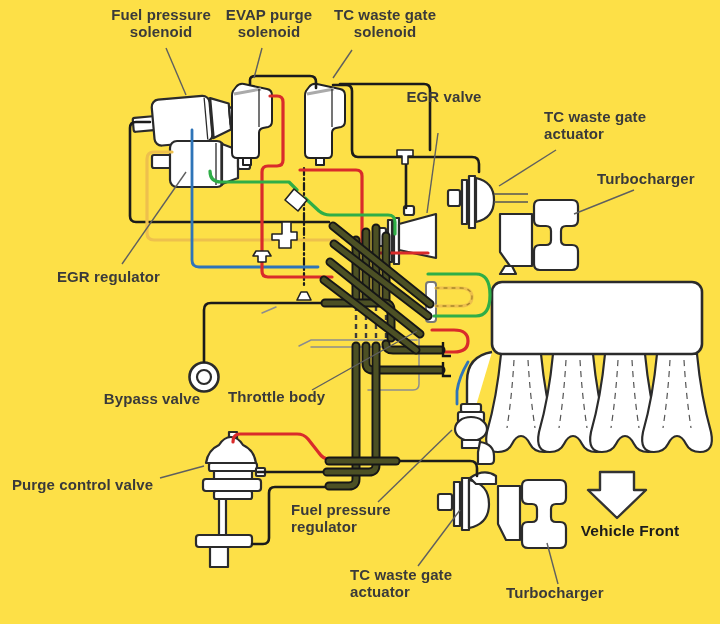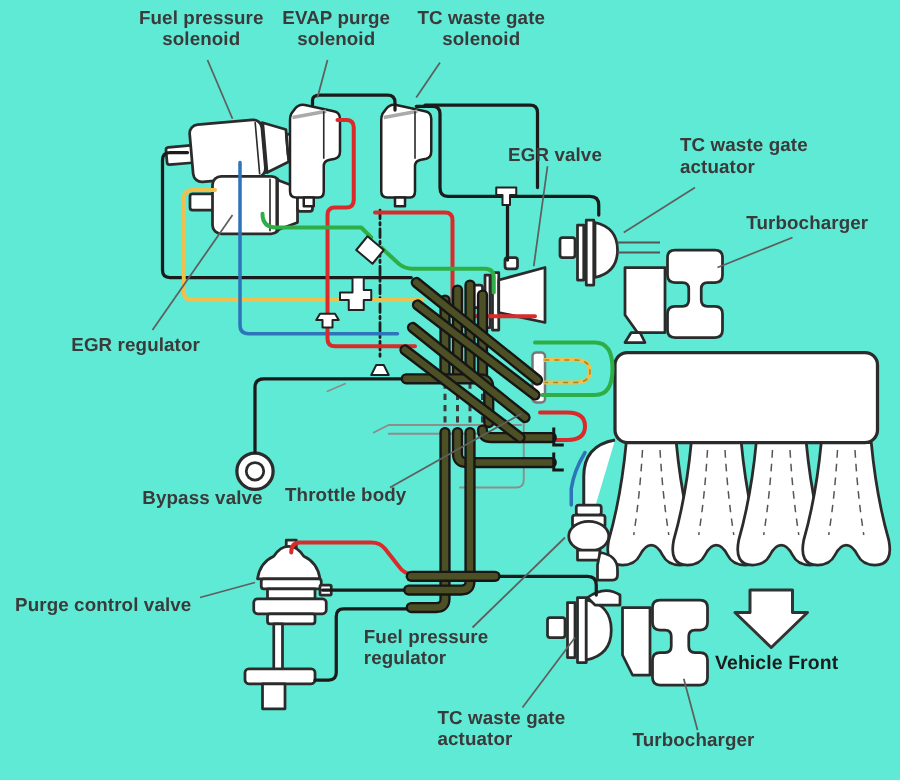--- a/index.html
+++ b/index.html
@@ -1,21 +1,21 @@
 <!DOCTYPE html>
 <html style="--hose-red: #d92b2b; --hose-green: #2fae47; --hose-yellow: #eec04d; --hose-blue: #2e74b8; --hose-black: #1b1b1b; --hose-sleeve: #4c5024; --label-text: #3a3a3a;"><head>
 <meta charset="utf-8">
 <style>
   html,body{margin:0;padding:0;background:#fff;}
-  #stage{position:relative;width:720px;height:624px;background:#5eead4;overflow:hidden;
+  #stage{position:relative;width:720px;height:624px;background:#fde047;overflow:hidden;
          font-family:"Liberation Sans",sans-serif;}
   #stage svg{position:absolute;left:0;top:0;}
   .lbl{position:absolute;font-size:15px;font-weight:600;line-height:1.16;color:var(--label-text);
        white-space:pre-line;letter-spacing:.1px;}
-  .lbl.bold{font-weight:700;color:#1c1c1c;font-size:15.5px;}
+  .lbl.bold{font-weight:700;color:#1c1c1c;font-size:15.5px;text-align:center;}
   .comp{fill:#fff;stroke:#2b2b2b;stroke-width:2.2;stroke-linejoin:round;}
   .compT{fill:#fff;stroke:#222;stroke-width:2;stroke-linejoin:round;}
   .hose{fill:none;stroke-linecap:round;stroke-linejoin:round;}
   .hk{stroke:var(--hose-black);stroke-width:2.6;}
   .hkdd{stroke:var(--hose-black);stroke-width:2.2;stroke-dasharray:7 3 2 3;}
   .hr{stroke:var(--hose-red);stroke-width:3.2;}
   .hg{stroke:var(--hose-green);stroke-width:3.2;}
   .hy{stroke:var(--hose-yellow);stroke-width:3.2;}
   .hyd{stroke:#a8862a;stroke-width:1.3;stroke-dasharray:3 5;}
   .hb{stroke:var(--hose-blue);stroke-width:2.8;}
@@ -257,26 +257,26 @@
 
   <path d="M600,472 H634 V490 H646 L617,518 L588,490 H600 Z" fill="#fff" stroke="#333" stroke-width="2.4" stroke-linejoin="round"></path>
 </svg>
 
   <div class="lbl" style="left:100px;top:6px;width:122px;text-align:center">Fuel pressure
 solenoid</div>
   <div class="lbl" style="left:215px;top:6px;width:108px;text-align:center">EVAP purge
 solenoid</div>
   <div class="lbl" style="left:324px;top:6px;width:122px;text-align:center">TC waste gate
 solenoid</div>
-  <div class="lbl" style="left:402px;top:116px;width:84px;text-align:center">EGR valve</div>
+  <div class="lbl" style="left:402px;top:88px;width:84px;text-align:center">EGR valve</div>
   <div class="lbl" style="left:544px;top:108px;width:112px">TC waste gate
 actuator</div>
   <div class="lbl" style="left:597px;top:170px;width:108px">Turbocharger</div>
   <div class="lbl" style="left:57px;top:268px;width:112px">EGR regulator</div>
-  <div class="lbl" style="left:112px;top:390px;width:100px;text-align:center">Bypass valve</div>
+  <div class="lbl" style="left:102px;top:390px;width:100px;text-align:center">Bypass valve</div>
   <div class="lbl" style="left:228px;top:388px;width:108px">Throttle body</div>
   <div class="lbl" style="left:12px;top:476px;width:150px">Purge control valve</div>
   <div class="lbl" style="left:291px;top:501px;width:110px">Fuel pressure
 regulator</div>
   <div class="lbl" style="left:350px;top:566px;width:114px">TC waste gate
 actuator</div>
   <div class="lbl" style="left:506px;top:584px;width:108px">Turbocharger</div>
   <div class="lbl bold" style="left:572px;top:522px;width:116px">Vehicle Front</div>
 </div>
 

